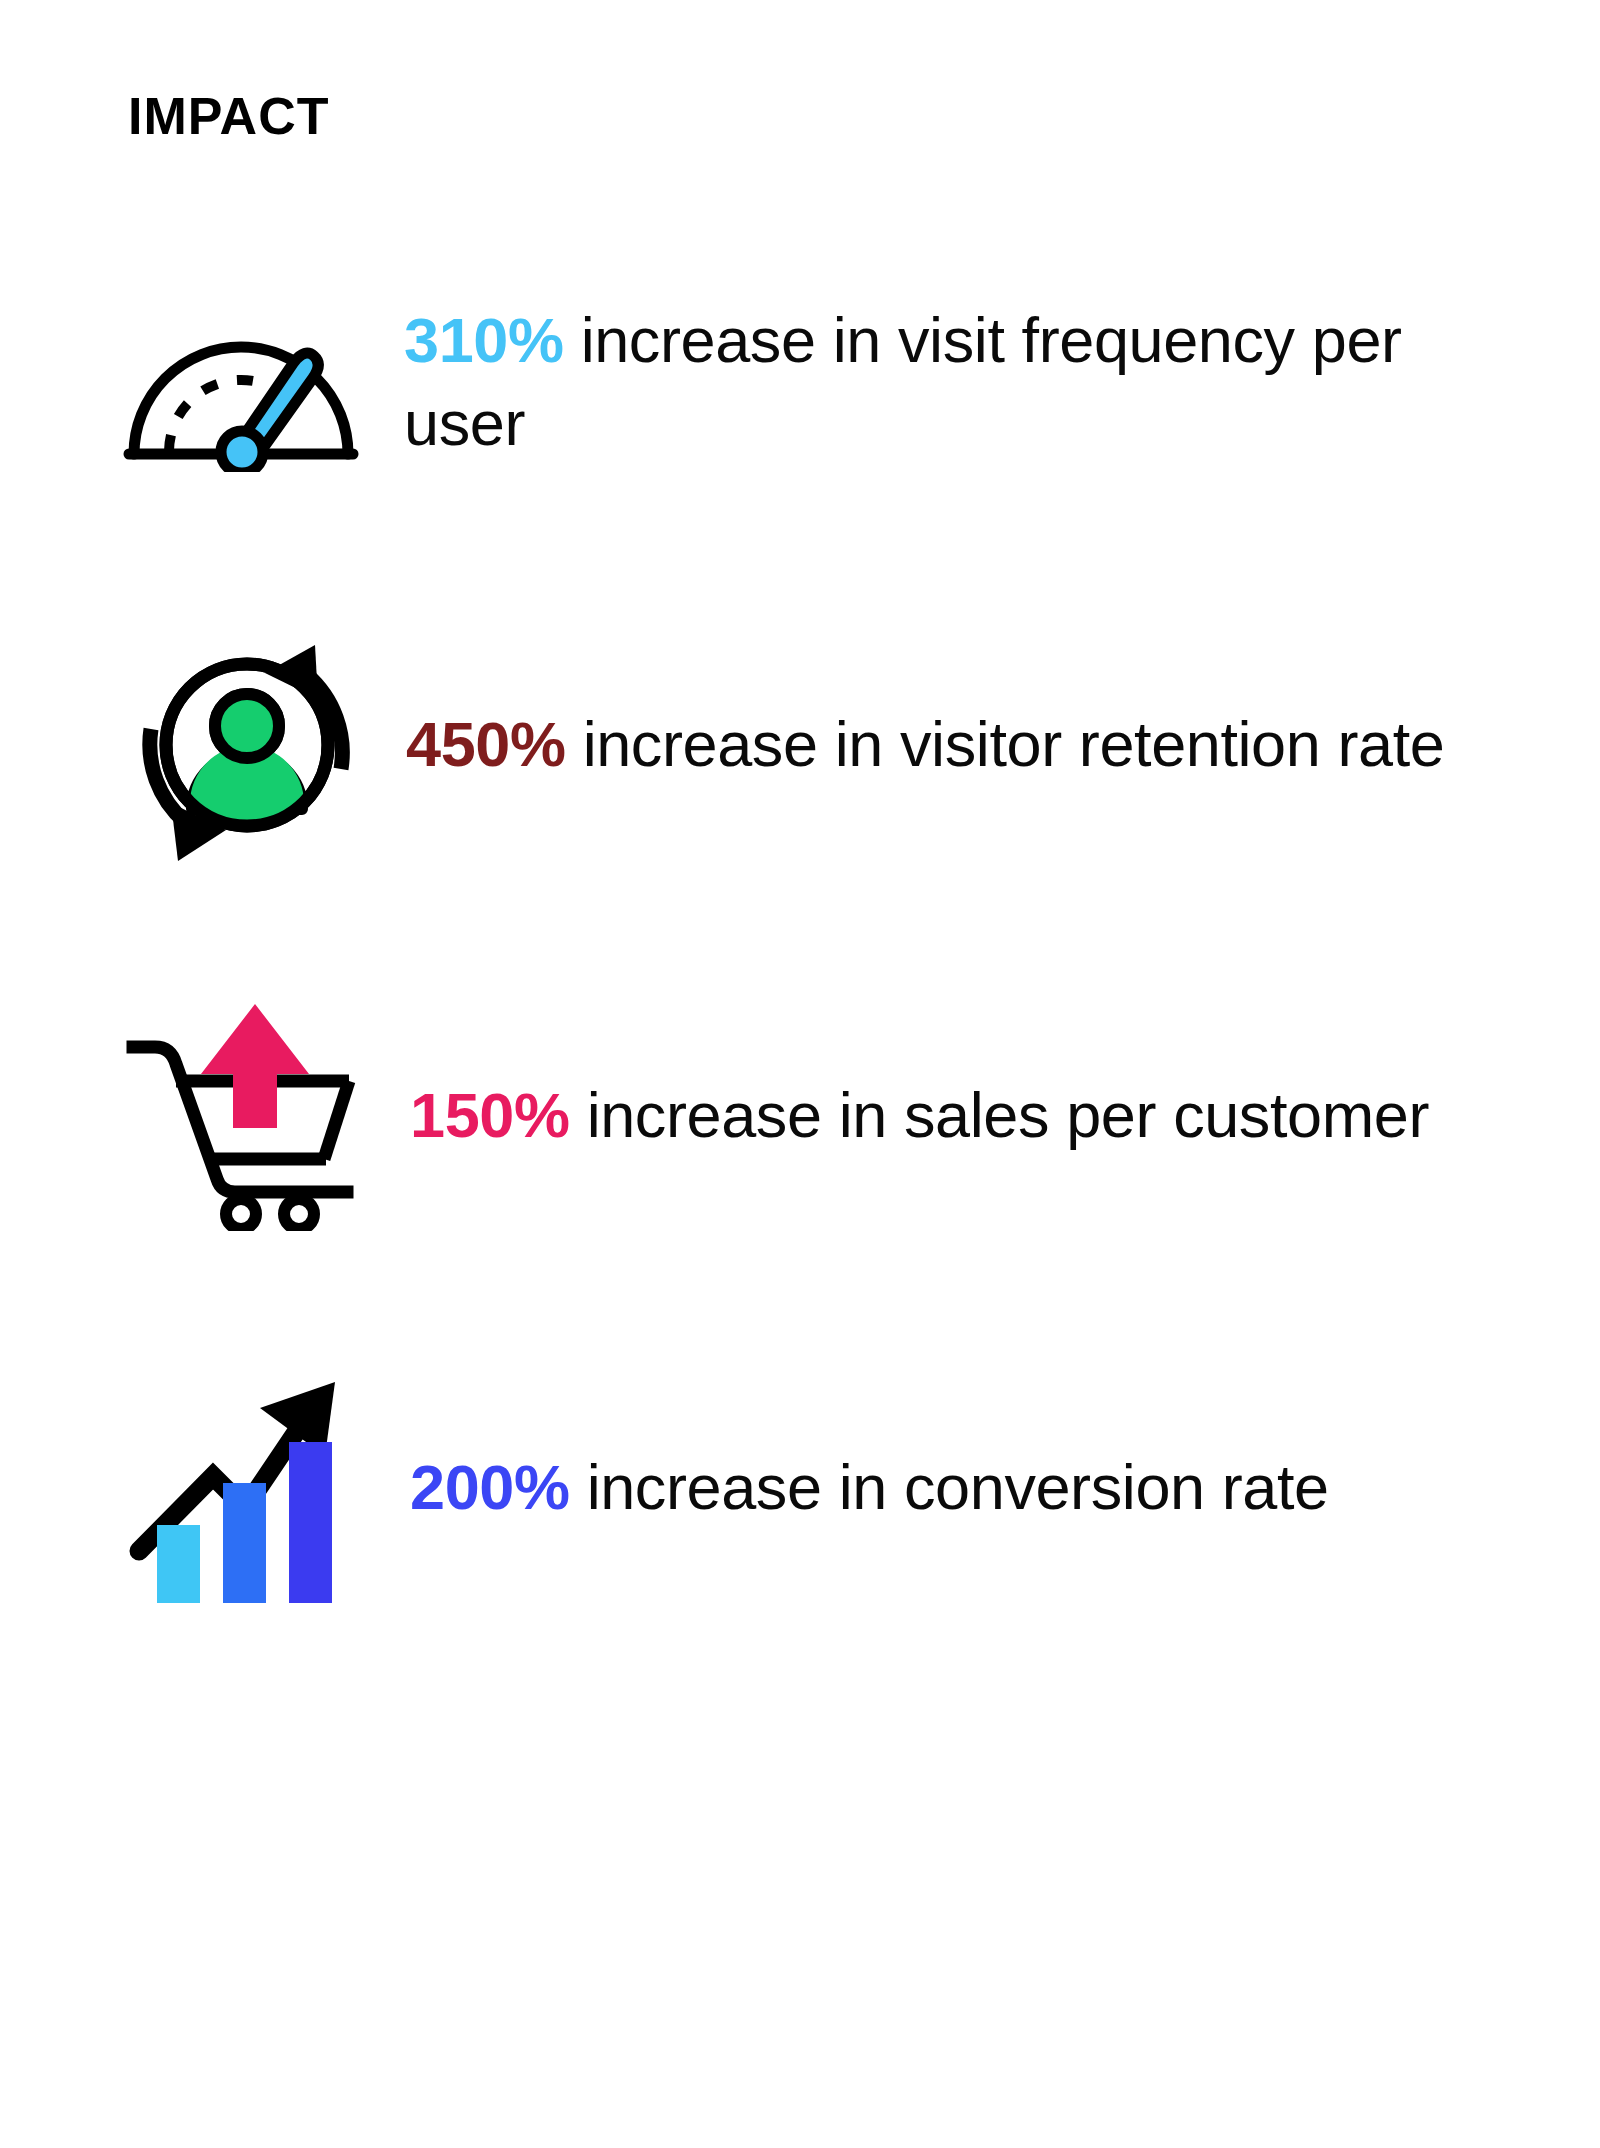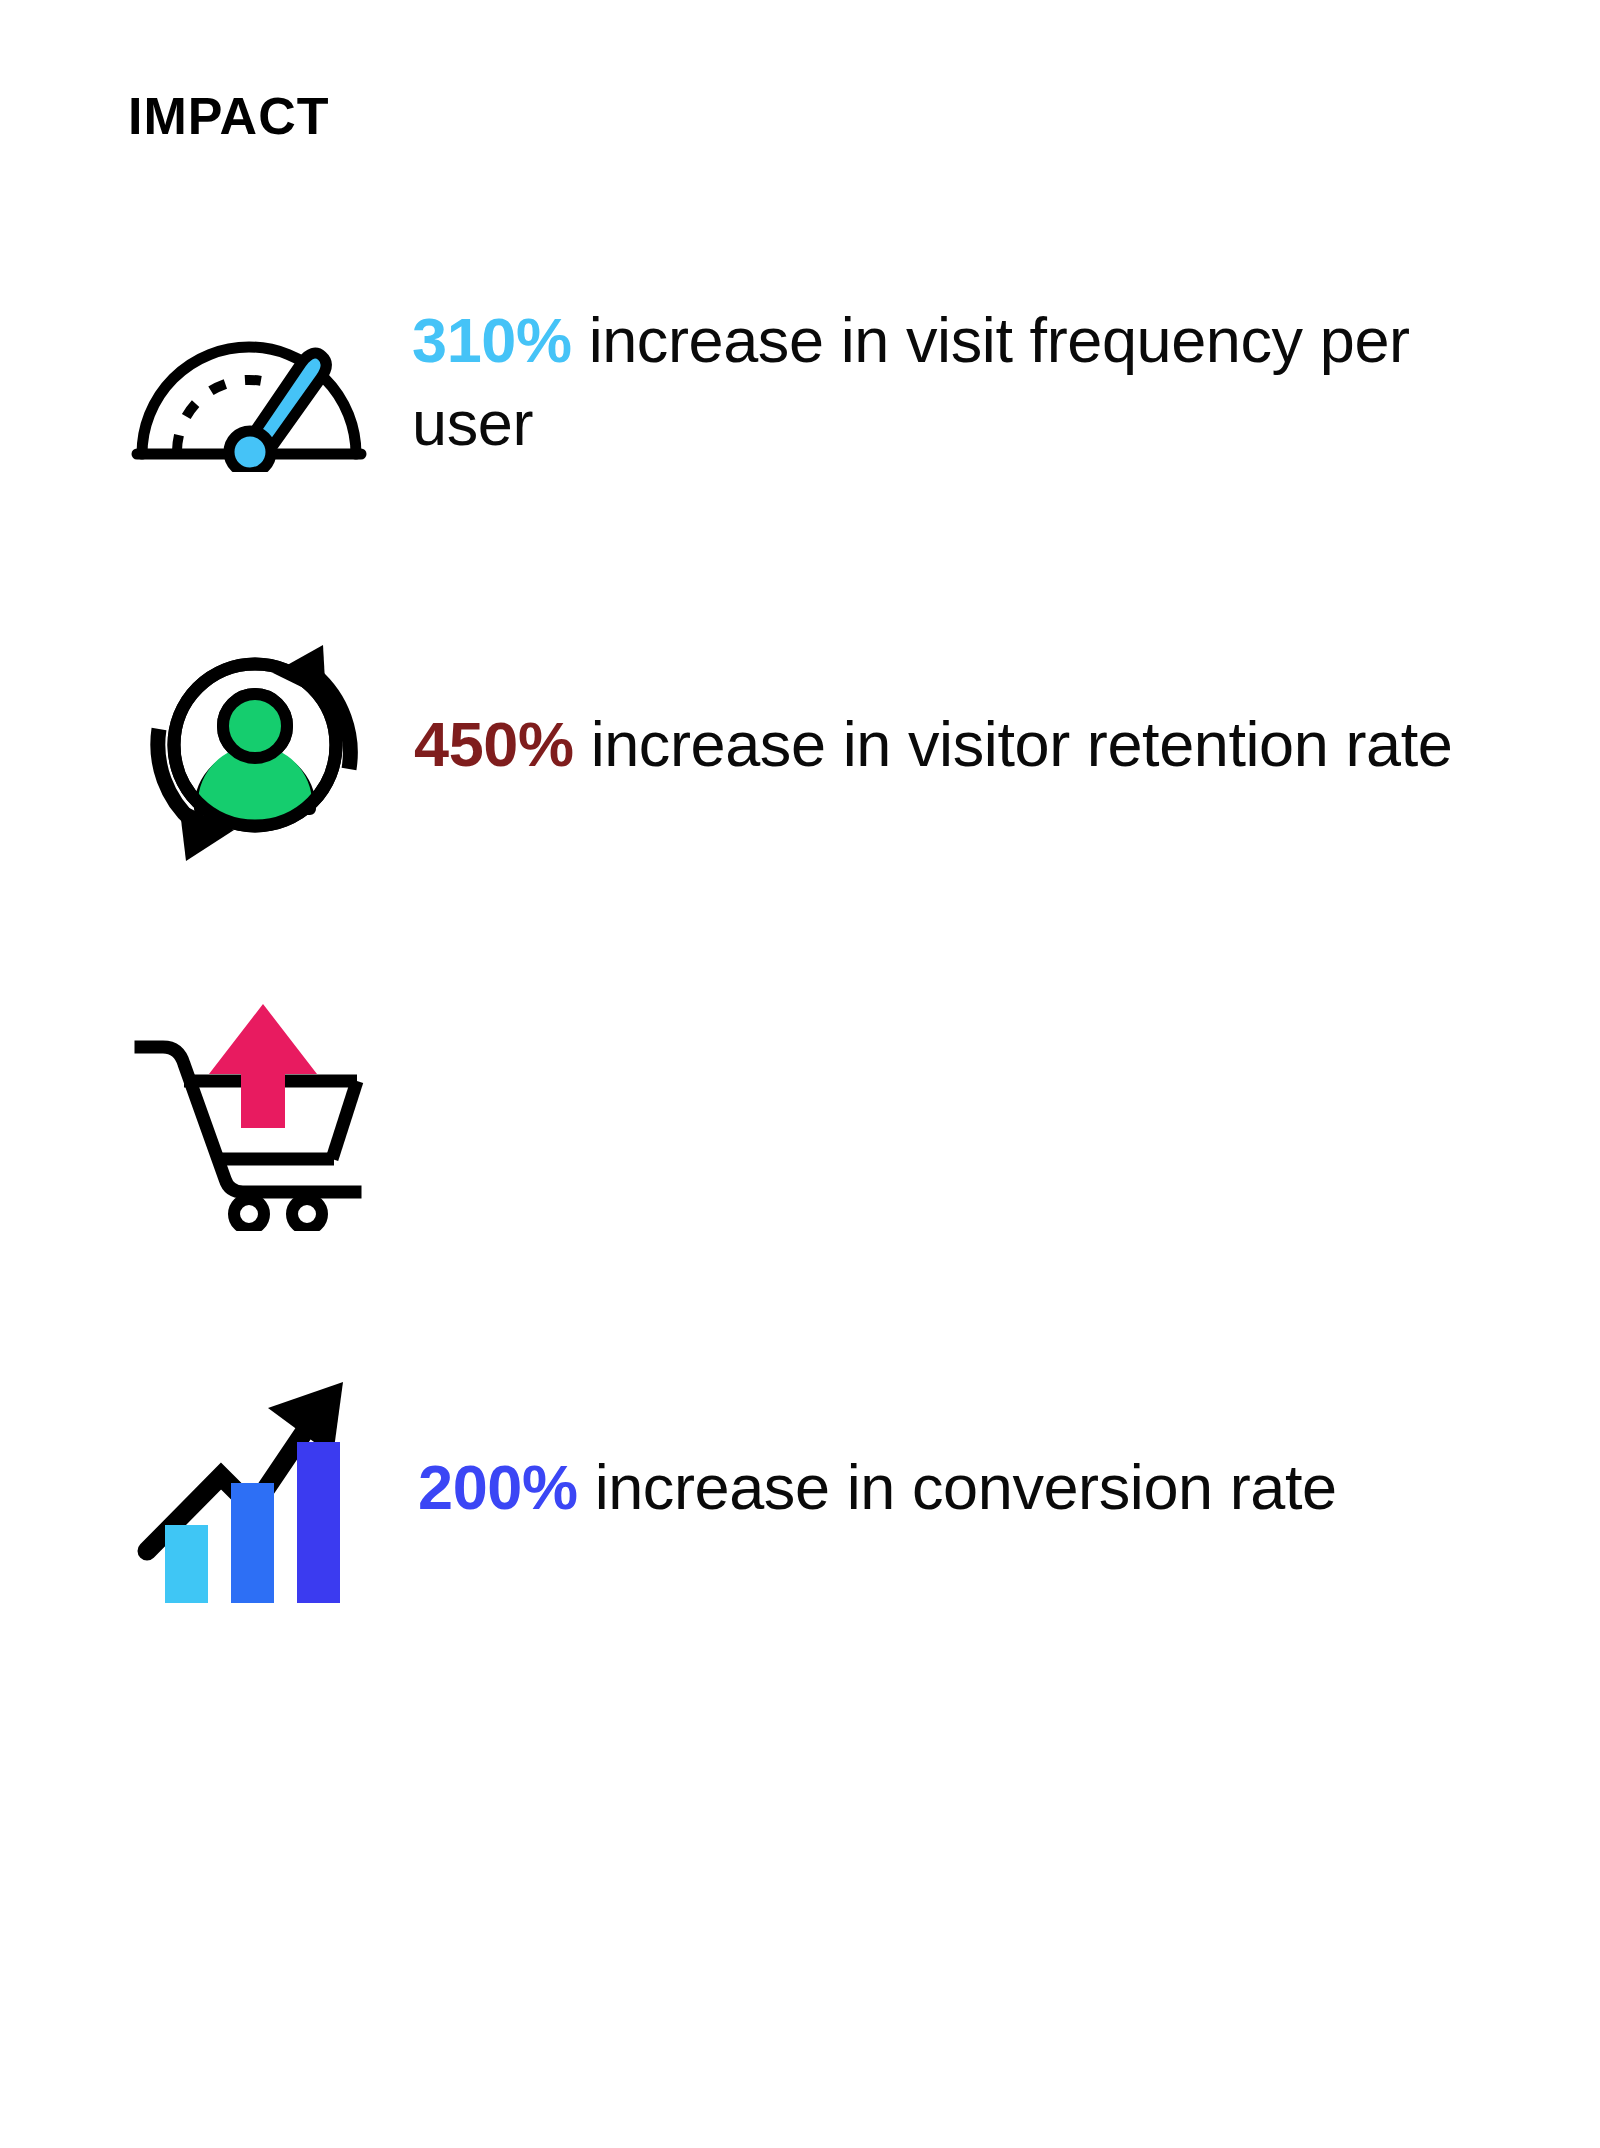--- a/index.html
+++ b/index.html
@@ -31,21 +31,21 @@
     top: 82px;
     font-size: 52px;
     font-weight: 700;
     letter-spacing: 1px;
     color: #000000;
     line-height: 1;
   }
 
   .rows {
     position: absolute;
-    left: 8px;
+    left: 0;
     top: 196px;
     width: 1580px;
   }
 
   .row {
     display: flex;
     align-items: center;
     height: 352px;
     padding-left: 96px;
   }
@@ -151,20 +151,23 @@
           <line x1="228" y1="80" x2="203" y2="158" stroke="#000000" stroke-width="13"></line>
 
           <line x1="86" y1="158" x2="205" y2="158" stroke="#000000" stroke-width="13"></line>
 
           <circle cx="120" cy="213" r="15" fill="none" stroke="#000000" stroke-width="12"></circle>
           <circle cx="178" cy="213" r="15" fill="none" stroke="#000000" stroke-width="12"></circle>
 
           <polygon points="134,3 188,73 156,73 156,127 112,127 112,73 80,73" fill="#e81b60"></polygon>
         </svg>
       </div>
+      <div class="text-cell">
+        <span class="metric" style="color:#e81b60">150%</span><span> increase in sales per customer</span>
+      </div>
     </div>
 
     <div class="row row-4">
       <div class="icon-cell">
         <svg width="240" height="240" viewBox="0 0 240 240" aria-hidden="true">
 
           <path d="M18 183 L92 108 L124 140 L186 48" fill="none" stroke="#000000" stroke-width="19" stroke-linecap="round" stroke-linejoin="miter"></path>
 
           <polygon points="214,14 139,40 204,88" fill="#000000"></polygon>
 

